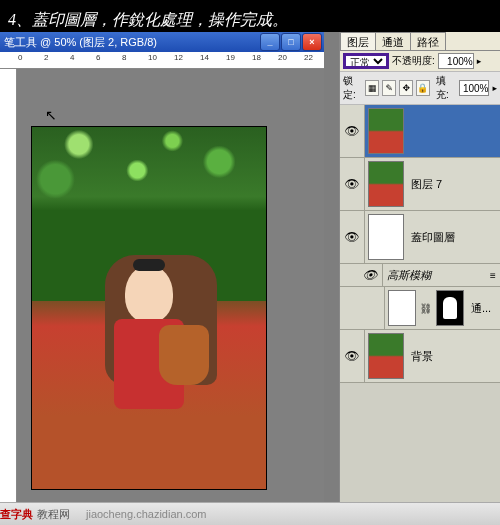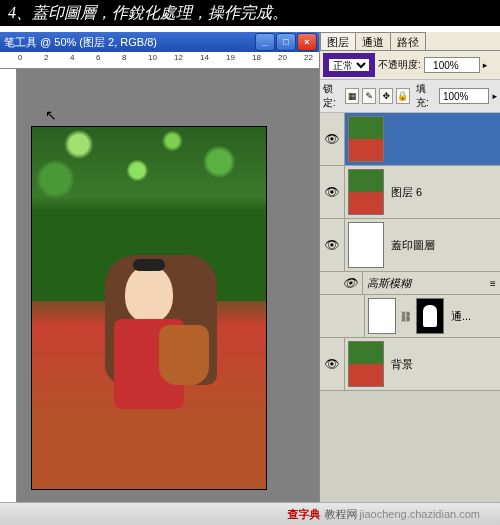--- a/index.html
+++ b/index.html
@@ -1,17 +1,17 @@
 <!DOCTYPE html>
 <html><head>
 <meta charset="utf-8">
 <style>
   body { margin:0; font-family: "Microsoft YaHei", Arial, sans-serif; font-size:11px; background:#fff; width:500px; height:525px; overflow:hidden; position:relative; }
-  .caption { background:#000; color:#fff; padding:1px 8px; font-size:16px; font-style:italic; font-family:"KaiTi","STKaiti",serif; height:24px; line-height:24px; }
-  .workspace { position:absolute; top:32px; left:0; right:0; bottom:22px; background:#7e7e7e; display:flex; }
+  .caption { background:#000; color:#fff; padding:8px 8px; font-size:16px; font-style:italic; font-family:"KaiTi","STKaiti",serif; height:24px; line-height:24px; }
+  .workspace { position:absolute; top:32px; left:0; right:0; bottom:22px; background:#7e7e7e; display:flex;gap:15px; }
   
   .docwin { width:343px; background:#808080; display:flex; flex-direction:column; }
   .titlebar { height:20px; background:linear-gradient(#3a6ecf,#1e4db3); display:flex; align-items:center; color:#fff; font-size:11px; padding-left:4px; }
   .titlebar .title { flex:1; white-space:nowrap; overflow:hidden; }
   .winbtns { display:flex; gap:1px; padding-right:2px; }
   .winbtn { width:18px; height:16px; border:1px solid #1a3d8f; border-radius:3px; display:flex; align-items:center; justify-content:center; font-size:9px; font-weight:bold; }
   .winbtn.min, .winbtn.max { background:linear-gradient(#6fa0ea,#3a6ecf); color:#fff; }
   .winbtn.close { background:linear-gradient(#f07060,#d83018); color:#fff; }
   .ruler-h { height:16px; background:#fff; border-bottom:1px solid #888; position:relative; font-size:8px; color:#333; }
   .ruler-h .lbl { position:absolute; top:1px; font-size:8px; }
@@ -32,40 +32,40 @@
   .sunglasses { position:absolute; top:-6px; left:8px; width:32px; height:12px; background:#222; border-radius:6px; }
   .torso { width:70px; height:90px; background:#c73030; border-radius:8px; margin:-4px auto 0; position:relative; }
   .bag { position:absolute; right:-20px; top:60px; width:50px; height:60px; background:#b5622a; border-radius:10px 10px 18px 18px; }
   .cursor { position:absolute; left:28px; top:38px; font-size:14px; color:#000; pointer-events:none; }
   
   .panels { flex:1; background:#e5e5e5; border-left:1px solid #888; display:flex; flex-direction:column; }
   .panel-tabs { display:flex; background:#ece9d8; border-bottom:1px solid #888; height:18px; }
   .ptab { padding:2px 6px; font-size:11px; background:#ece9d8; border:1px solid #888; border-bottom:none; margin-right:-1px; cursor:pointer; }
   .ptab.active { background:#f4f2e8; font-weight:normal; }
   .panel-options { display:flex; align-items:center; gap:3px; padding:2px 3px; border-bottom:1px solid #bbb; background:#ece9d8; }
-  .sel { height:24px; font-size:10px; background:#fff; border:6px solid #4c1d95; }
-  .numbox { width:34px; height:14px; font-size:10px; border:1px solid #888; background:#fff; display:inline-flex; align-items:center; justify-content:flex-end; padding-right:20px; }
+  .sel { height:16px; font-size:10px; background:#fff; border:3px solid #4c1d95; }
+  .numbox { width:34px; height:14px; font-size:10px; border:1px solid #888; background:#fff; display:inline-flex; align-items:center; justify-content:flex-end; padding-right:0; }
   .lock-row { display:flex; align-items:center; gap:3px; padding:2px 3px; border-bottom:1px solid #bbb; font-size:10px; }
   .lock-ico { width:14px; height:14px; border:1px solid #999; background:#f8f8f0; display:inline-flex; align-items:center; justify-content:center; font-size:9px; }
   .layers { flex:1; overflow:auto; background:#cfcfc4; }
   .layer { display:flex; align-items:center; border-bottom:1px solid #a0a094; min-height:50px; background:#d8d8cc; }
   .layer.selected { background:#3d6db3; color:#fff; }
   .layer.sub { padding-left:18px; min-height:22px; background:#d8d8cc; font-style:italic; }
   .layer.sub2 { padding-left:20px; min-height:40px; }
   .eye { width:24px; display:flex; align-items:center; justify-content:center; border-right:1px solid #a0a094; align-self:stretch; font-size:12px; background:#d8d8cc; }
   .layer.selected .eye { background:#d8d8cc; color:#000; }
   .thumb { width:34px; height:44px; margin:3px; background:linear-gradient(#3a7a2a 48%,#c74030 52%); border:1px solid #777; position:relative; }
   .thumb.white { background:#fff; }
   .thumb.small { width:26px; height:34px; }
   .thumb.mask { background:#000; position:relative; }
   .thumb.mask::after { content:""; position:absolute; left:6px; top:6px; width:14px; height:22px; background:#fff; border-radius:6px 6px 2px 2px; }
   .thumb.smartfx { background:#fff; }
   .lname { flex:1; padding:0 4px; font-size:11px; }
   .link-ico { width:14px; text-align:center; font-size:10px; }
-  .footer { position:absolute; left:0; right:0; bottom:0; height:22px; background:linear-gradient(#e8e8e8,#cfcfcf); display:flex; align-items:center; justify-content:flex-end; padding:0 20px; font-size:11px; color:#555; border-top:1px solid #aaa; }
+  .footer { position:absolute; left:0; right:0; bottom:0; height:22px; background:linear-gradient(#e8e8e8,#cfcfcf); display:flex; align-items:center; justify-content:flex-start; padding:0 0; font-size:11px; color:#555; border-top:1px solid #aaa; }
   .footer .brand { color:#b00; font-weight:bold; margin-right:4px; }
   .lbl-sm{font-size:10px;}
 </style>
 </head>
 <body>
 
 <div class="caption">4、蓋印圖層，作銳化處理，操作完成。</div>
 
 <div class="workspace">
 
@@ -140,21 +140,21 @@
     <div class="layers">
 
       <div class="layer selected">
         <div class="eye">👁</div>
         <div class="thumb"></div>
       </div>
 
       <div class="layer">
         <div class="eye">👁</div>
         <div class="thumb"></div>
-        <div class="lname">图层 6</div>
+        <div class="lname">图层 7</div>
       </div>
 
       <div class="layer" style="min-height:46px;">
         <div class="eye">👁</div>
         <div class="thumb white"></div>
         <div class="lname">蓋印圖層</div>
       </div>
 
       <div class="layer sub">
         <div class="eye">👁</div>
@@ -177,14 +177,14 @@
       </div>
 
     </div>
   </div>
 
 </div>
 
 <div class="footer">
   <span class="brand">查字典</span>
   <span>教程网</span>
-  <span style="margin-left:2px;color:#888;">jiaocheng.chazidian.com</span>
+  <span style="margin-left:16px;color:#888;">jiaocheng.chazidian.com</span>
 </div>
 
 </body></html>

